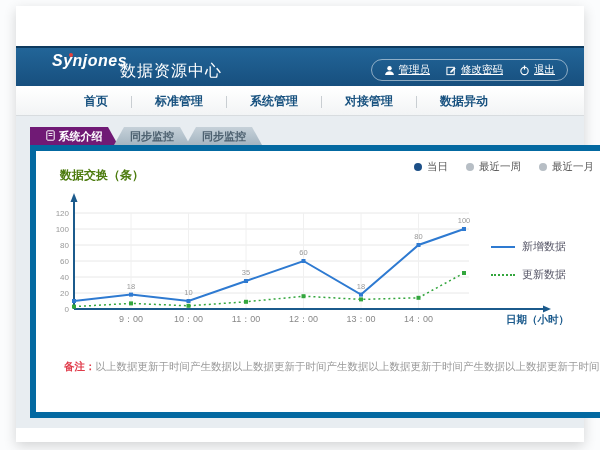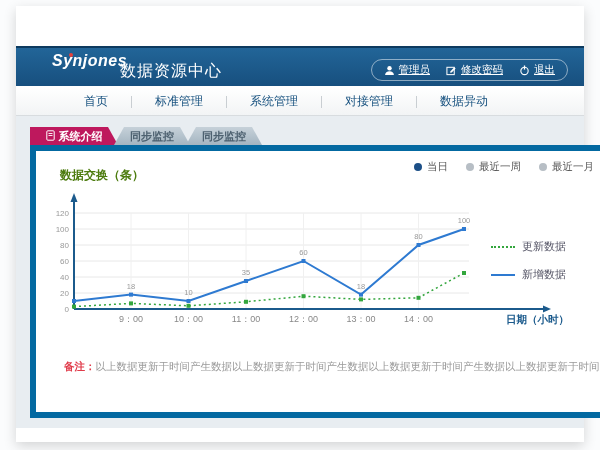--- a/index.html
+++ b/index.html
@@ -19,29 +19,29 @@
   .logo-sub{font-size:12px;font-weight:bold;letter-spacing:3px;display:block;margin-top:17px;}
   .app-title{position:absolute;left:104px;top:13px;color:#fff;font-size:16px;letter-spacing:1px;}
   .user-pill{position:absolute;right:16px;top:11px;height:20px;display:flex;align-items:center;
     gap:16px;padding:0 12px;border:1px solid rgba(255,255,255,.5);border-radius:11px;}
   .user-item{display:flex;align-items:center;gap:4px;color:#fff;font-size:10.5px;cursor:pointer;white-space:nowrap;text-decoration:underline;}
   .user-item svg{display:block;}
   
   .nav{position:absolute;left:0;top:82px;width:100%;height:28px;
     background:linear-gradient(#ffffff,#f2f4f5);border-bottom:1px solid #d8dcdf;box-sizing:border-box;
     display:flex;align-items:center;padding-left:62px;}
-  .nav-item{font-size:12px;font-weight:normal;color:#17517f;cursor:pointer;padding:0 6px;}
+  .nav-item{font-size:12px;font-weight:bold;color:#17517f;cursor:pointer;padding:0 6px;}
   .nav-sep{width:1px;height:12px;background:#c9ced2;margin:0 17px;}
   
   .content{position:absolute;left:0;top:110px;width:100%;height:312px;background:#e8edf1;}
   .tabs{position:absolute;left:14px;top:11px;display:flex;height:18px;}
   .tab{height:18px;display:flex;align-items:center;justify-content:center;gap:4px;
     font-size:11px;font-weight:bold;cursor:pointer;
     clip-path:polygon(0 0,calc(100% - 10px) 0,100% 100%,0 100%);}
-  .tab.active{width:88px;background:#be185d;color:#fff;}
+  .tab.active{width:88px;background:#701a75;color:#fff;}
   .tab.inactive{width:76px;margin-left:-4px;background:linear-gradient(#c6d1d9,#a4b5c1);
     color:#4d6170;clip-path:polygon(10px 0,calc(100% - 10px) 0,100% 100%,0 100%);}
   .panel{position:absolute;left:14px;top:29px;width:596px;height:273px;background:#fff;
     border:6px solid #0369a1;box-sizing:border-box;text-align:right;}
   
   .radio-group{position:absolute;right:26px;top:9px;display:flex;gap:18px;align-items:center;}
   .radio{display:flex;align-items:center;gap:5px;font-size:10.5px;color:#555;cursor:pointer;}
   .radio .dot{width:8px;height:8px;border-radius:50%;background:#b7bec5;}
   .radio.selected .dot{background:#1c4f87;}
   .chart-title{position:absolute;left:24px;top:16px;font-size:12px;font-weight:bold;color:#4d7c0f;}
@@ -208,27 +208,27 @@
             <rect x="193" y="111.8" width="4" height="4" fill="#33a63d"></rect>
             <rect x="250.5" y="106.2" width="4" height="4" fill="#33a63d"></rect>
             <rect x="308" y="109.4" width="4" height="4" fill="#33a63d"></rect>
             <rect x="365.5" y="107.8" width="4" height="4" fill="#33a63d"></rect>
             <rect x="411" y="83" width="4" height="4" fill="#33a63d"></rect>
           </svg>
       </div>
 
       <div class="legend">
         <div class="legend-item">
+          <span class="swatch"></span>
+          <span>新增数据</span>
+        </div>
+        <div class="legend-item">
           <span class="swatch dotted"></span>
           <span>更新数据</span>
         </div>
-        <div class="legend-item">
-          <span class="swatch"></span>
-          <span>新增数据</span>
-        </div>
       </div>
 
       <div class="scrollbar">
         <div class="scroll-thumb"></div>
       </div>
 
       <div class="note">
         <b>备注：</b><span>以上数据更新于时间产生数据以上数据更新于时间产生数据以上数据更新于时间产生数据以上数据更新于时间产生数据以上数据更新于</span>
       </div>
     </div>

